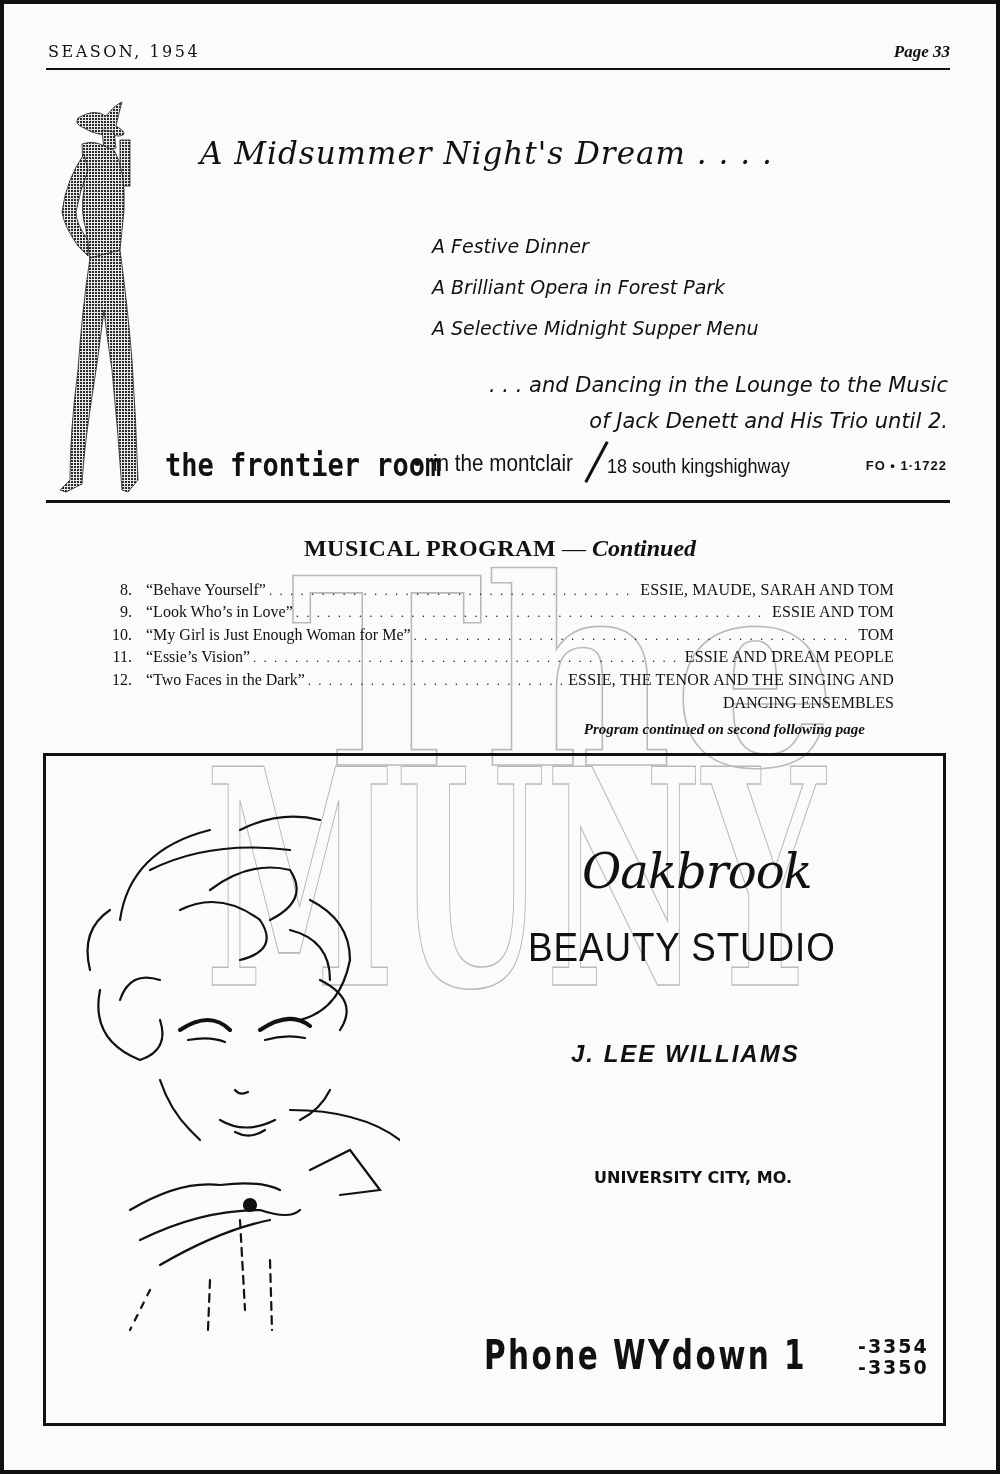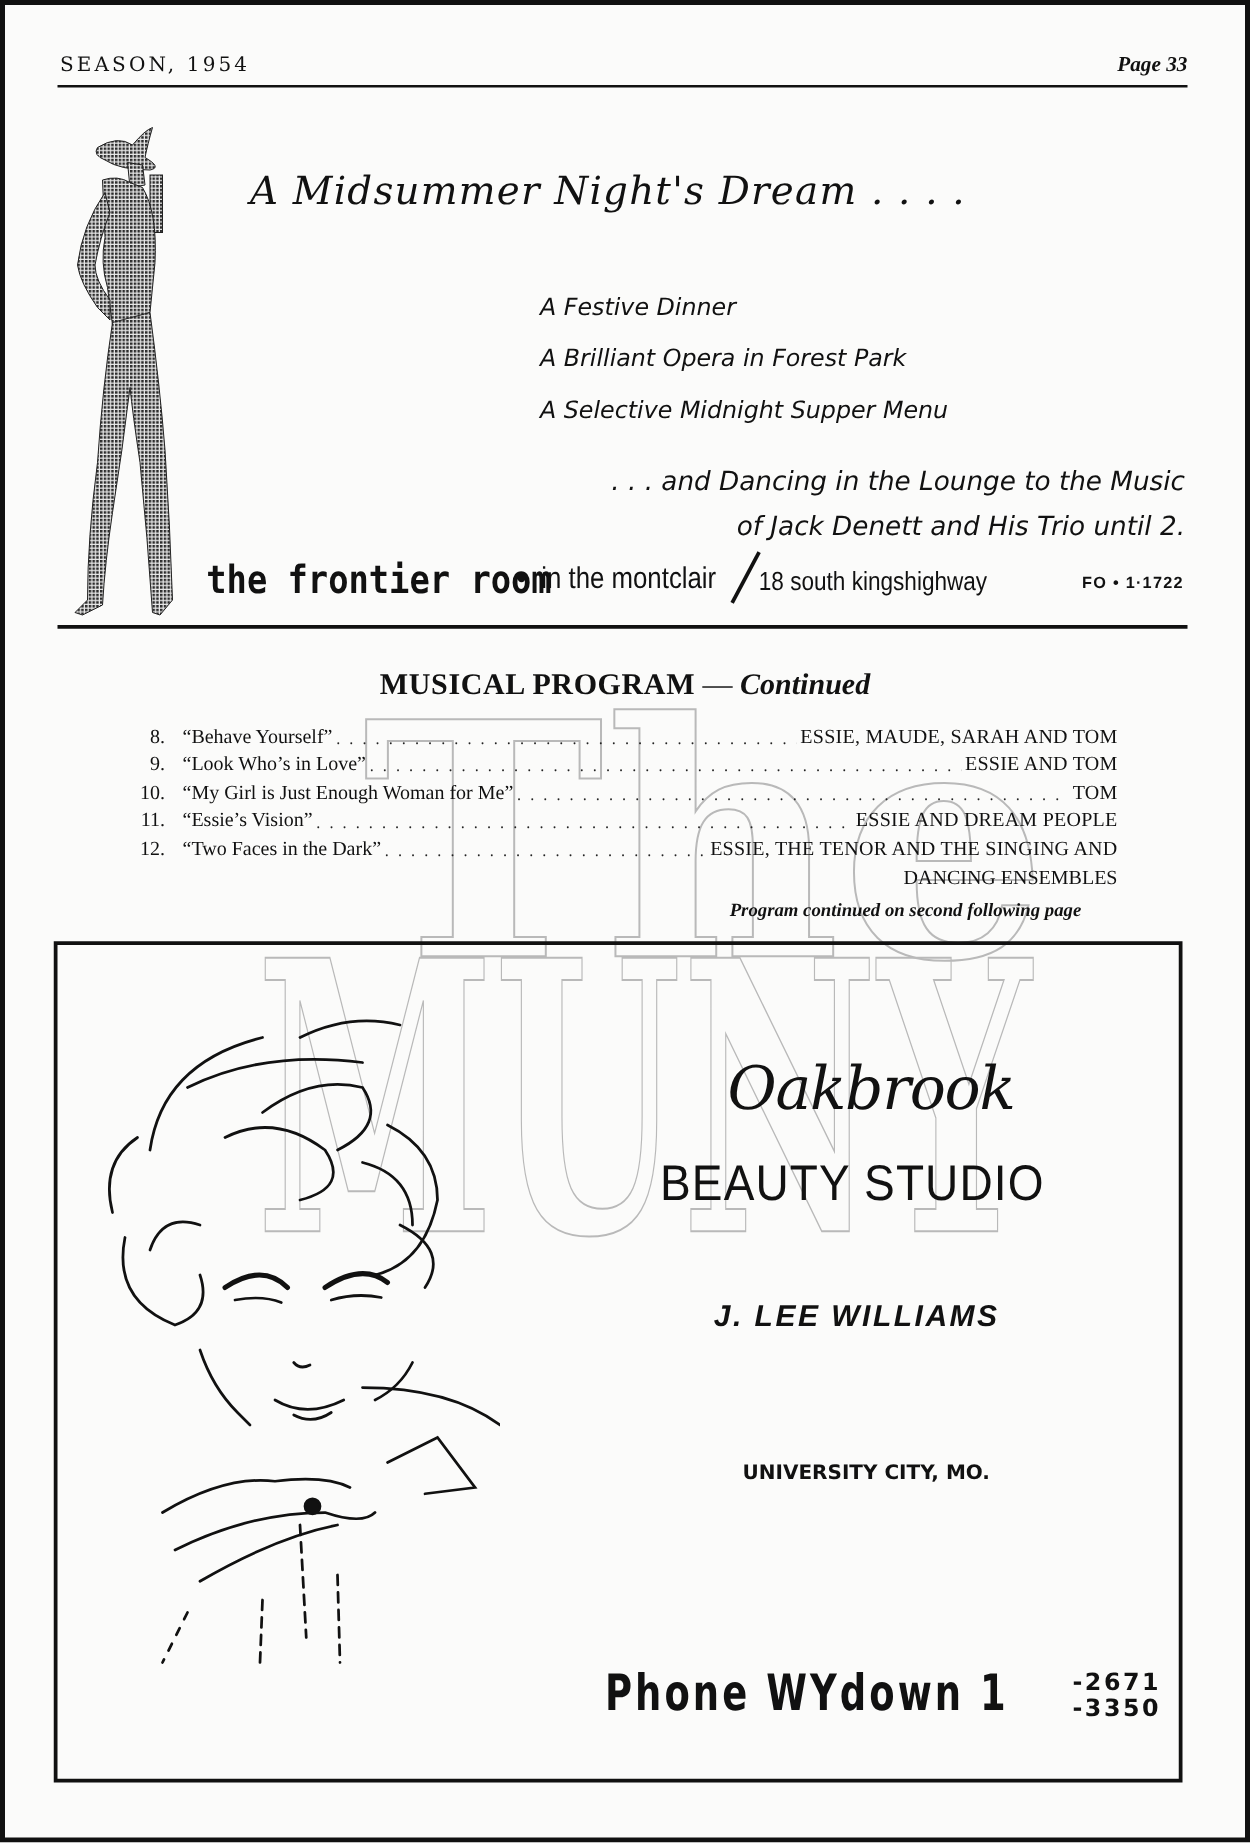--- a/index.html
+++ b/index.html
@@ -321,16 +321,16 @@
 
 <div class="oak-name">Oakbrook</div>
 <div class="oak-sub">BEAUTY STUDIO</div>
 <div class="oak-owner">J. LEE WILLIAMS</div>
 <div class="oak-addr">
   <div>UNIVERSITY CITY, MO.</div>
 </div>
 <div class="oak-phone">
   <span class="phone-label">Phone WYdown 1</span>
   <span class="phone-nums">
-    <div>-2671</div>
+    <div>-3354</div>
     <div>-3350</div>
   </span>
 </div>
 
 </body></html>

